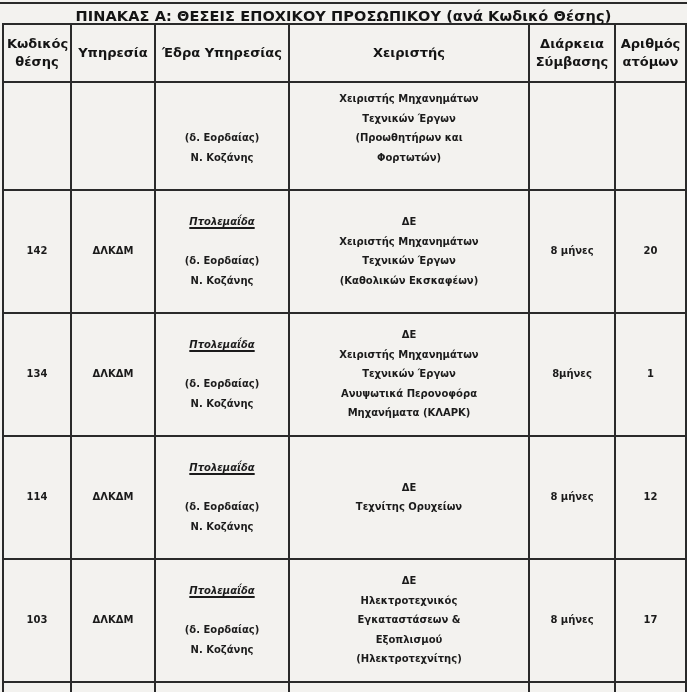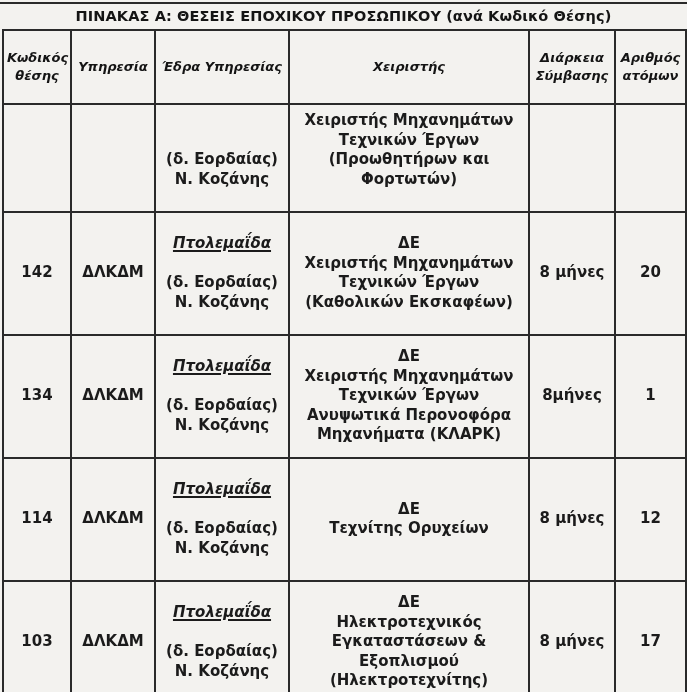--- a/index.html
+++ b/index.html
@@ -15,21 +15,21 @@
     width: 687px; height: 692px;
     overflow: hidden;
     background: #f3f2ef;
   }
   .top-rule {
     margin-top: 2px;
     height: 2px;
     background: #2a2a2a;
   }
   .doc-title {
-    height: 25px;
+    height: 19px;
     line-height: 25px;
     text-align: center;
     font-size: 14.5px;
     font-weight: 700;
     letter-spacing: 0.1px;
     color: #141414;
     white-space: nowrap;
   }
   table.positions {
     border-collapse: collapse;
@@ -45,26 +45,26 @@
     padding: 2px 3px;
     overflow: hidden;
   }
   table.positions th {
     font-size: 13px;
     font-weight: 700;
     line-height: 18px;
     color: #141414;
   }
   table.positions td {
-    font-size: 15px;
+    font-size: 10px;
     font-weight: 600;
     line-height: 19.5px;
     color: #1b1b1b;
   }
-  tr.h-head { height: 74px; font-style: italic; }
+  tr.h-head { height: 58px; }
   tr.r0 { height: 97px; }
   tr.r1 { height: 88px; }
   tr.r2 { height: 108px; }
   tr.r3 { height: 77px; }
   tr.r4 { height: 105px; }
   tr.r5 { height: 140px; }
   tr.r0 td { vertical-align: top; padding-top: 6px; }
   .seat-city {
     display: block;
     text-decoration: underline;

